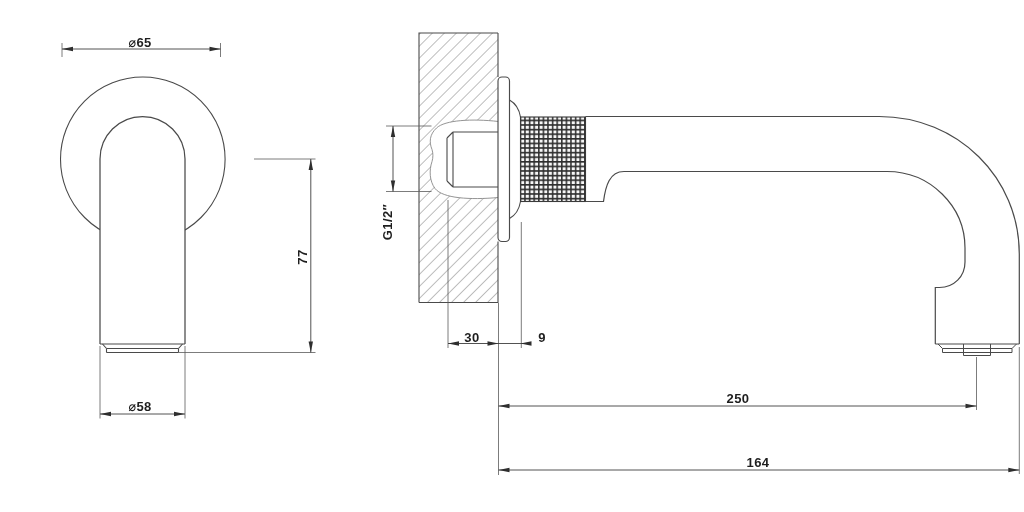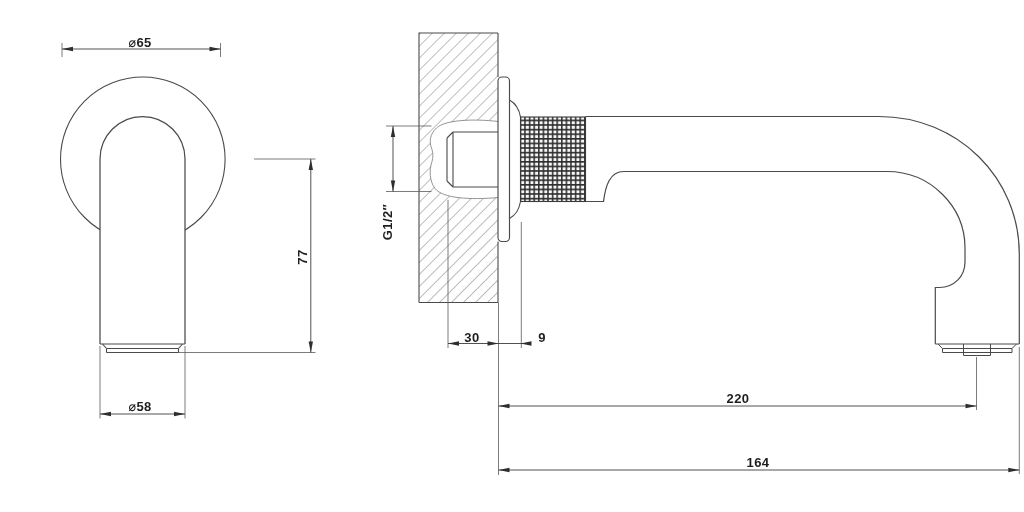--- a/index.html
+++ b/index.html
@@ -130,17 +130,17 @@
   </g>
 </svg>
 
 <div>
   <div class="dim-label" style="left:108px;top:41.5px">⌀65</div>
   <div class="dim-label rot" style="left:270px;top:257px">77</div>
   <div class="dim-label" style="left:108px;top:406px">⌀58</div>
   <div class="dim-label rot" style="left:355px;top:222px">G1/2″</div>
   <div class="dim-label" style="left:440px;top:336.5px">30</div>
   <div class="dim-label" style="left:510px;top:336.5px">9</div>
-  <div class="dim-label" style="left:706px;top:398px">220</div>
+  <div class="dim-label" style="left:706px;top:398px">250</div>
   <div class="dim-label" style="left:726px;top:462px">164</div>
 </div>
 
 </div>
 
 </body></html>

